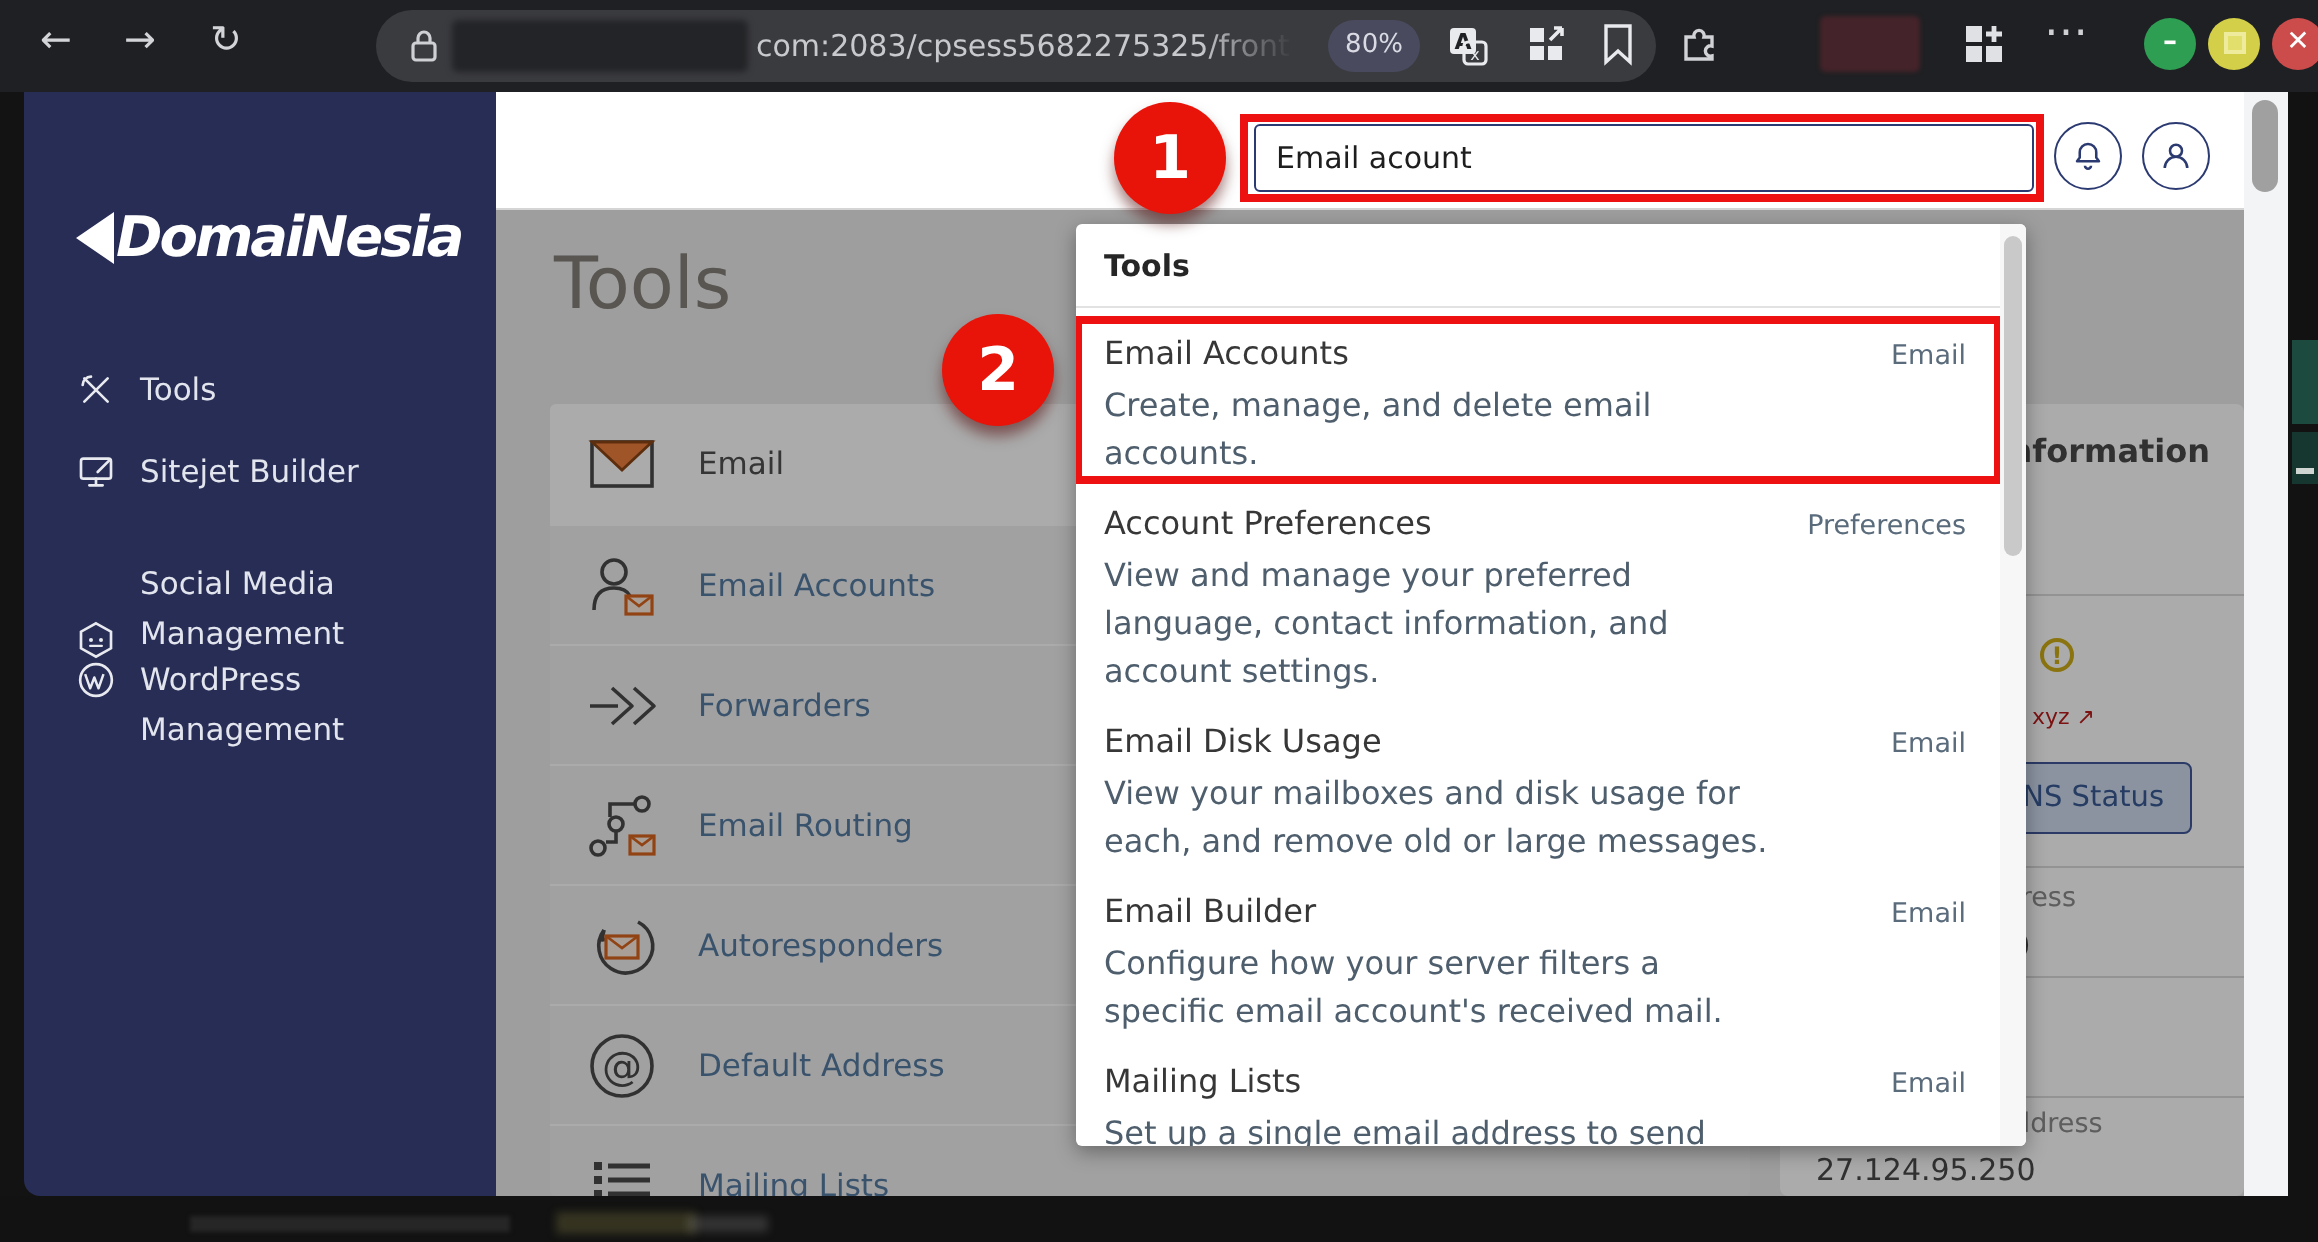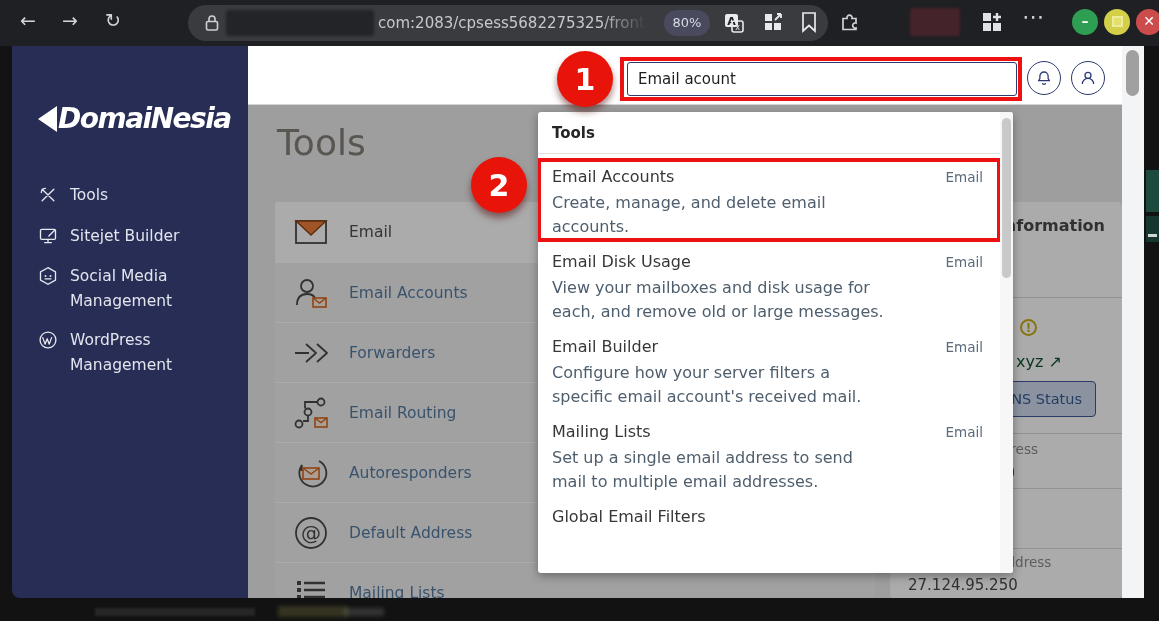--- a/index.html
+++ b/index.html
@@ -61,21 +61,21 @@
   .tool-row { position:relative; height:60px; display:flex; align-items:center; padding-left:16px; gap:18px; border-top:1px solid #ffffff; }
   .tool-row:first-child { border-top:none; }
   .tool-row.group { background:#ffffff; }
   .tool-label { font-size:15.5px; color:#577ca3; }
   .tool-row.group .tool-label { color:#4f4f4f; }
 
   .right-card { position:absolute; left:890px; top:202px; width:232px; height:396px; background:#ffffff; border-radius:4px; overflow:hidden; z-index:1; }
   .rc-divider { position:absolute; left:0; width:232px; border-top:1px solid #dcdcdc; }
   .rc-title { position:absolute; right:17px; top:14px; font-size:16px; font-weight:bold; color:#4a4a4a; white-space:nowrap; }
   .warn-badge { position:absolute; left:130px; top:117px; width:17px; height:17px; border:2px solid #cead18; border-radius:50%; color:#cead18; font-weight:bold; font-size:12px; text-align:center; line-height:14px; }
-  .domain-link { position:absolute; left:126px; top:150px; font-size:16px; color:#14532d; white-space:nowrap; }
+  .domain-link { position:absolute; left:126px; top:150px; font-size:11px; color:#b91c1c; white-space:nowrap; }
   .dns-btn { position:absolute; left:96px; top:179px; width:110px; height:36px; border:1px solid #405798; border-radius:4px; background:#cfdcf0; color:#395a94; font-size:14.5px; text-align:center; line-height:34px; white-space:nowrap; overflow:hidden; }
   .rc-label { position:absolute; font-size:13.5px; color:#8c8c8c; white-space:nowrap; }
   .rc-value { position:absolute; font-size:15px; color:#4a4a4a; white-space:nowrap; }
   .rc-smudge { position:absolute; left:14px; top:346px; width:84px; height:20px; background:rgba(160,156,146,.95); filter:blur(2px); z-index:2; }
 
   .dim-overlay { position:absolute; left:248px; top:105px; width:874px; height:493px; background:rgba(0,0,0,0.33); z-index:5; }
 
   
   .dropdown { position:absolute; left:538px; top:112px; width:475px; height:461px; background:#ffffff; border-radius:3px; box-shadow:0 3px 10px rgba(0,0,0,.35); z-index:10; overflow:hidden; padding:12px 30px 0 14px; }
   .dd-title { font-size:15px; font-weight:bold; color:#262626; }
@@ -171,21 +171,21 @@
         </svg>
       <span class="nav-label">Tools</span>
     </div>
     <div class="nav-item" style="top:178px;">
       <svg width="20" height="20" viewBox="0 0 24 24">
           <rect x="3" y="4" width="18" height="12" rx="1.5" fill="none" stroke="#e8eaf0" stroke-width="1.6"></rect>
           <path d="M8 20 h8 M12 16 v4 M13 12 l7 -7" fill="none" stroke="#e8eaf0" stroke-width="1.6" stroke-linecap="round"></path>
         </svg>
       <span class="nav-label">Sitejet Builder</span>
     </div>
-    <div class="nav-item" style="top:218px;">
+    <div class="nav-item" style="top:234px;align-items:flex-end;">
       <svg width="20" height="20" viewBox="0 0 24 24">
           <path d="M12 2 L21 7 V17 L12 22 L3 17 V7 Z" fill="none" stroke="#e8eaf0" stroke-width="1.6"></path>
           <circle cx="9" cy="12" r="1.2" fill="#e8eaf0"></circle>
           <circle cx="15" cy="12" r="1.2" fill="#e8eaf0"></circle>
           <path d="M8.5 15.5 h7" stroke="#e8eaf0" stroke-width="1.4" stroke-linecap="round"></path>
         </svg>
       <span class="nav-label">Social Media Management</span>
     </div>
     <div class="nav-item" style="top:282px;">
       <svg width="20" height="20" viewBox="0 0 24 24">
@@ -301,20 +301,27 @@
 
     <div class="result hl">
       <div class="r-head">
           <span class="r-title">Email Accounts</span>
           <span class="r-tag">Email</span>
         </div>
       <div class="r-desc">Create, manage, and delete email accounts.</div>
     </div>
     <div class="result">
       <div class="r-head">
+          <span class="r-title">Account Preferences</span>
+          <span class="r-tag">Preferences</span>
+        </div>
+      <div class="r-desc">View and manage your preferred language, contact information, and account settings.</div>
+    </div>
+    <div class="result">
+      <div class="r-head">
           <span class="r-title">Email Disk Usage</span>
           <span class="r-tag">Email</span>
         </div>
       <div class="r-desc">View your mailboxes and disk usage for each, and remove old or large messages.</div>
     </div>
     <div class="result">
       <div class="r-head">
           <span class="r-title">Email Builder</span>
           <span class="r-tag">Email</span>
         </div>

